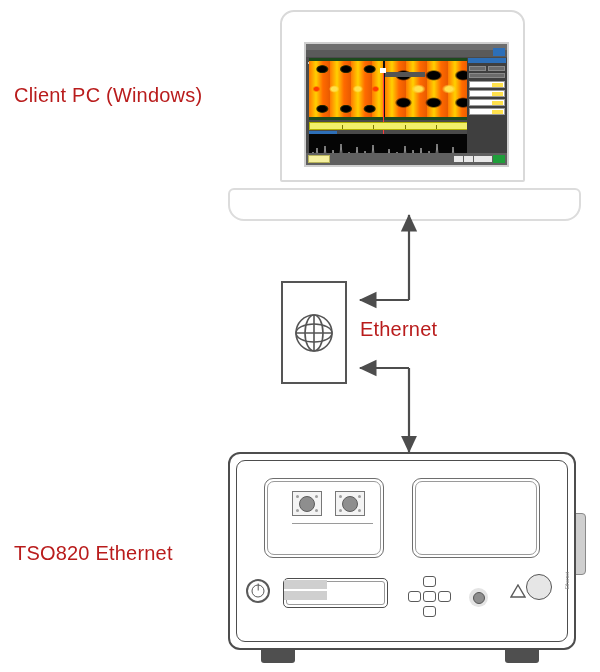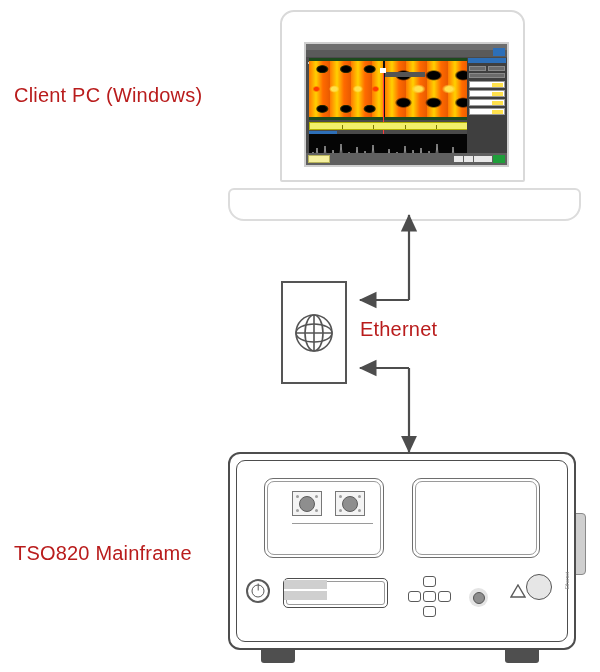--- a/index.html
+++ b/index.html
@@ -121,21 +121,21 @@
   .vtext{position:absolute;right:4px;top:118px;font-size:4.5px;color:#8a8a8a;
          writing-mode:vertical-rl;transform:rotate(180deg);white-space:nowrap;}
   .sidetab{position:absolute;left:350px;top:66px;width:11px;height:62px;
            background:#cfcfcf;border:1px solid #8a8a8a;border-radius:0 4px 4px 0;box-sizing:border-box;}
   .foot{position:absolute;height:13px;background:#4f4f4f;border-radius:0 0 3px 3px;}
 </style>
 </head>
 <body>
 
 <div class="lbl" id="client-label">Client PC (Windows)</div>
-<div class="lbl" id="mainframe-label">TSO820 Mainframe</div>
+<div class="lbl" id="mainframe-label">TSO820 Ethernet</div>
 <div class="lbl" id="ethernet-label">Ethernet</div>
 
 <div id="laptop">
   <div class="lid">
     <div class="screen">
       <div class="app">
         <div class="app-titlebar"></div>
         <div class="app-menubar">
           <i></i><i></i><i></i><i></i><i></i>
         </div>

